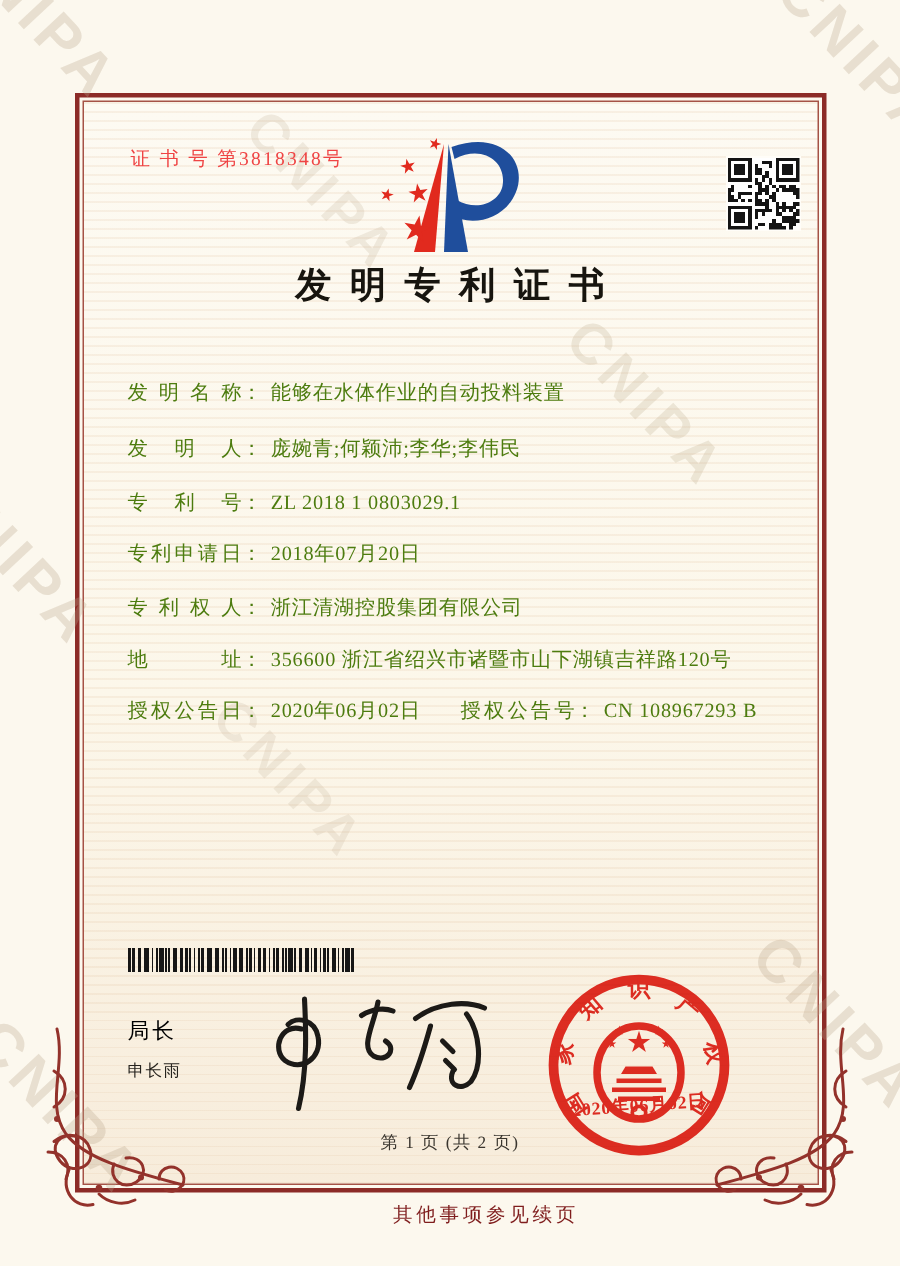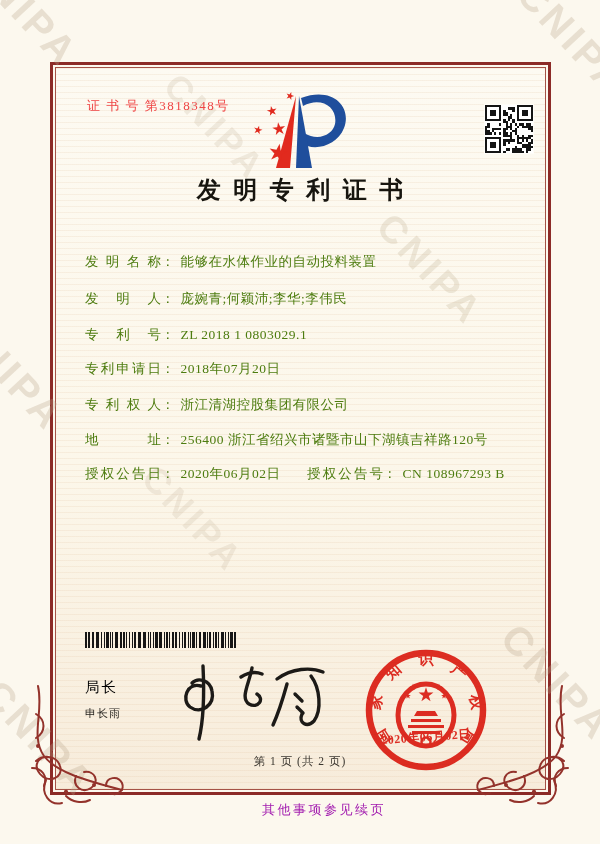--- a/index.html
+++ b/index.html
@@ -70,21 +70,21 @@
     letter-spacing:1px;color:#26231e;
   }
   .signature{position:absolute;left:170px;top:646px;}
   .seal{position:absolute;left:352px;top:636px;z-index:4;opacity:0.95;mix-blend-mode:multiply;}
   .page-info{
     position:absolute;left:0;right:0;top:754px;text-align:center;
     font-size:11.5px;letter-spacing:1px;color:#3a362f;
   }
   .footer-note{
     position:absolute;left:0;right:0;top:801px;text-align:center;
-    font-size:13px;letter-spacing:2.5px;color:#a21caf;z-index:2;margin-left:48px;
+    font-size:13px;letter-spacing:2.5px;color:#7f1d1d;z-index:2;margin-left:48px;
   }
   .orn{position:absolute;z-index:3;}
   .orn-left{left:22px;top:684px;}
   .orn-right{left:463px;top:684px;transform:scaleX(-1);}
 </style>
 </head>
 <body>
 
 <div class="page">
 
@@ -302,21 +302,21 @@
       <div class="frow" style="top:73px">
         <span class="flabel">专利号</span><span class="fcolon">：</span><span class="fvalue">ZL 2018 1 0803029.1</span>
       </div>
       <div class="frow" style="top:107px">
         <span class="flabel">专利申请日</span><span class="fcolon">：</span><span class="fvalue">2018年07月20日</span>
       </div>
       <div class="frow" style="top:143px">
         <span class="flabel">专利权人</span><span class="fcolon">：</span><span class="fvalue">浙江清湖控股集团有限公司</span>
       </div>
       <div class="frow" style="top:178px">
-        <span class="flabel">地址</span><span class="fcolon">：</span><span class="fvalue">256400 浙江省绍兴市诸暨市山下湖镇吉祥路120号</span>
+        <span class="flabel">地址</span><span class="fcolon">：</span><span class="fvalue">356600 浙江省绍兴市诸暨市山下湖镇吉祥路120号</span>
       </div>
       <div class="frow" style="top:212px;width:450px;">
         <span class="flabel">授权公告日</span><span class="fcolon">：</span><span class="fvalue">2020年06月02日</span>
         <span class="fgroup2">
           <span class="flabel">授权公告号</span><span class="fcolon">：</span><span class="fvalue">CN 108967293 B</span>
         </span>
       </div>
     </div>
 
 

